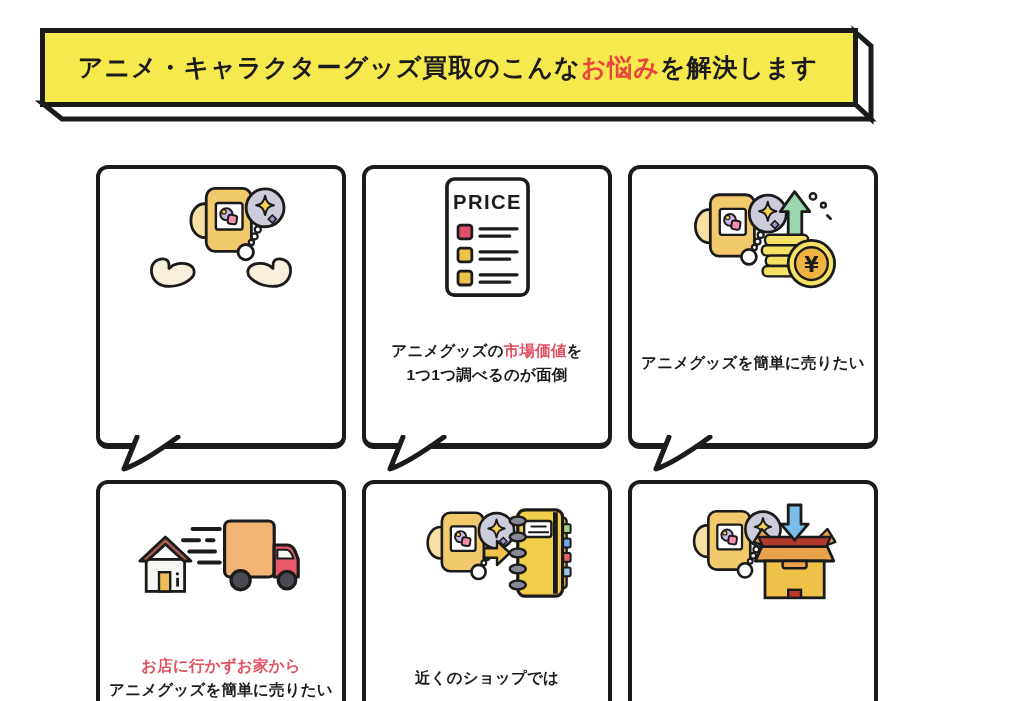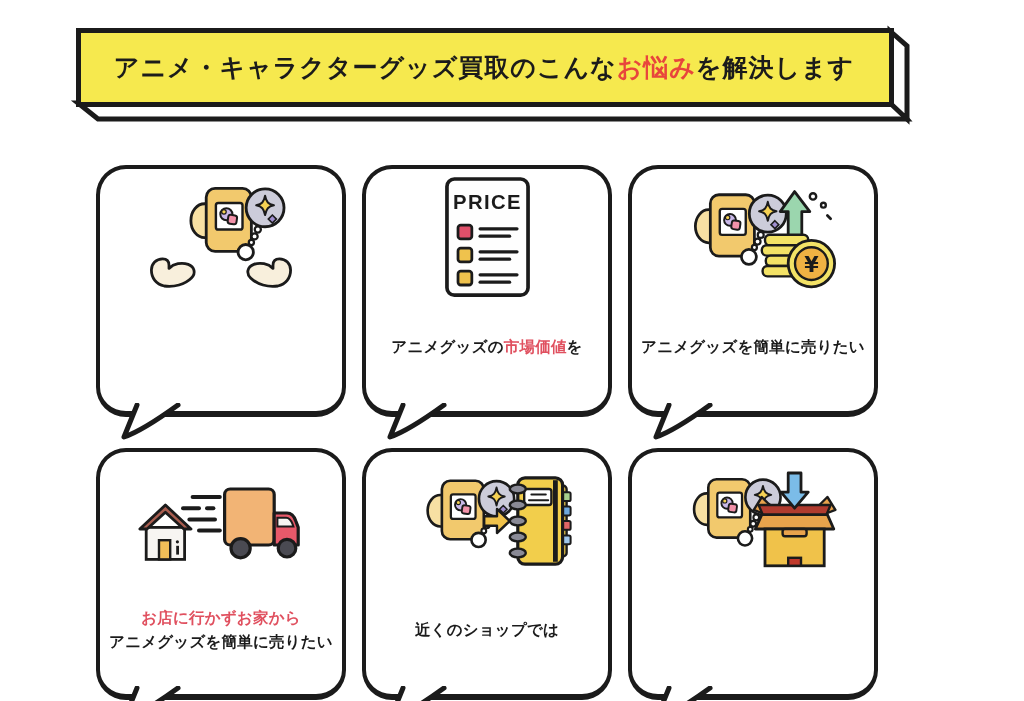--- a/index.html
+++ b/index.html
@@ -11,45 +11,45 @@
   body{
     background:#fff;
     font-family:"Liberation Sans","DejaVu Sans",sans-serif;
     color:var(--text);
     overflow:hidden;
     position:relative;
   }
   
   .banner{
     position:relative;
-    margin:28px 0 0 76px;
+    margin:28px 0 0 40px;
     width:816px;height:78px;
   }
   .banner-svg{position:absolute;left:0;top:0;overflow:visible;}
   .banner-text{
     position:absolute;inset:0;
     display:flex;align-items:center;justify-content:center;
     font-size:25px;font-weight:700;letter-spacing:1px;
   }
   .banner-text .tline{white-space:nowrap;}
   .banner .seg-accent{color:var(--banner_accent);}
   
   .cards{
     margin:59px 0 0 96px;
     display:grid;
     grid-template-columns:repeat(3,250px);
     gap:31px 16px;
   }
   .card{
     position:relative;
-    width:250px;height:252px;
+    width:250px;height:284px;
     background:var(--card_bg);
     border:4px solid var(--outline);
     border-bottom-width:6px;
-    border-radius:30px;
+    border-radius:12px;
     display:flex;flex-direction:column;
   }
   .card-icon{
     flex:0 0 auto;height:126px;
     display:flex;align-items:center;justify-content:center;
     padding-top:12px;
   }
   .card-icon svg{height:106px;width:auto;}
   .card-icon svg.icon-tall{height:122px;}
   .card-text{
@@ -131,20 +131,21 @@
         <rect x="38" y="77" width="15" height="15" rx="3" fill="#EFC24D" stroke="#1B1B1B" stroke-width="3"></rect>
         <line x1="62" y1="81" x2="102" y2="81" stroke="#1B1B1B" stroke-width="3.5" stroke-linecap="round"></line>
         <line x1="62" y1="89" x2="94" y2="89" stroke="#1B1B1B" stroke-width="3.5" stroke-linecap="round"></line>
         <rect x="38" y="102" width="15" height="15" rx="3" fill="#EFC24D" stroke="#1B1B1B" stroke-width="3"></rect>
         <line x1="62" y1="106" x2="102" y2="106" stroke="#1B1B1B" stroke-width="3.5" stroke-linecap="round"></line>
         <line x1="62" y1="114" x2="94" y2="114" stroke="#1B1B1B" stroke-width="3.5" stroke-linecap="round"></line>
       </svg>
     </div>
     <div class="card-text">
         <div class="tline"><span class="seg">アニメグッズの</span><span class="seg seg-accent">市場価値</span><span class="seg">を</span></div>
+        <div class="tline"><span class="seg">1つ1つ調べるのが面倒</span></div>
       </div>
     <svg class="tail" viewBox="0 0 62 38">
         <use href="#tailsym"></use>
       </svg>
   </section>
 
   <section class="card">
     <div class="card-icon">
       <svg viewBox="0 0 210 132" width="168" height="106">
         <g transform="translate(0,8) scale(0.82)">

